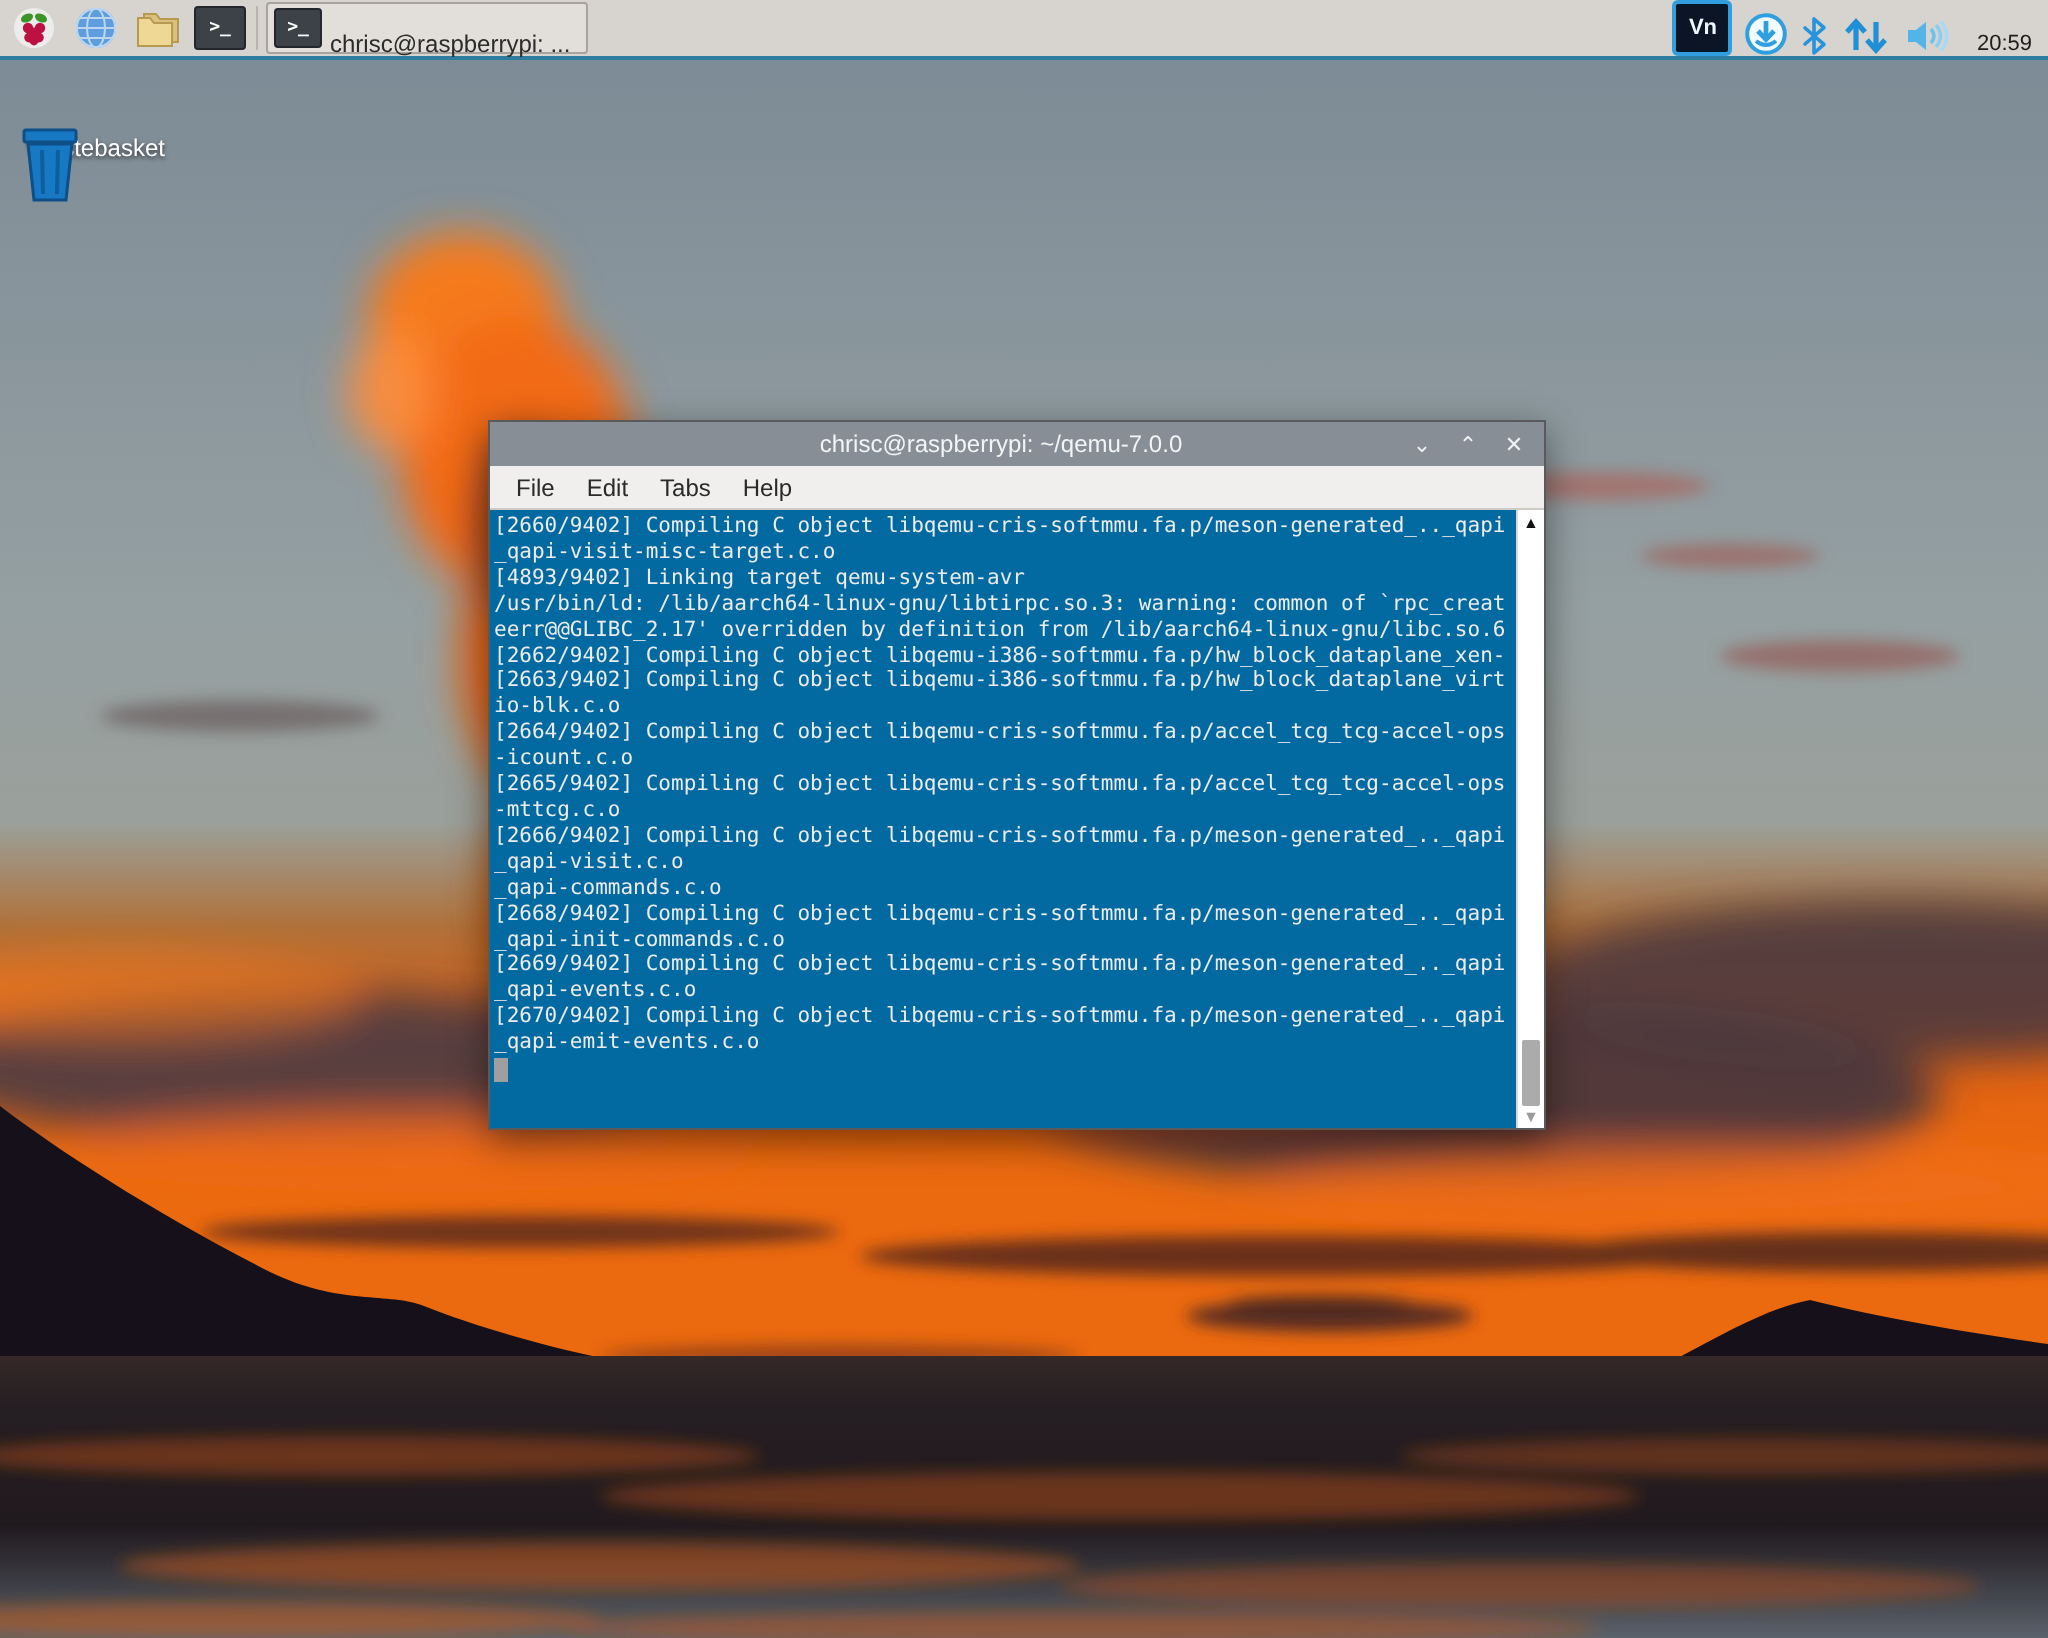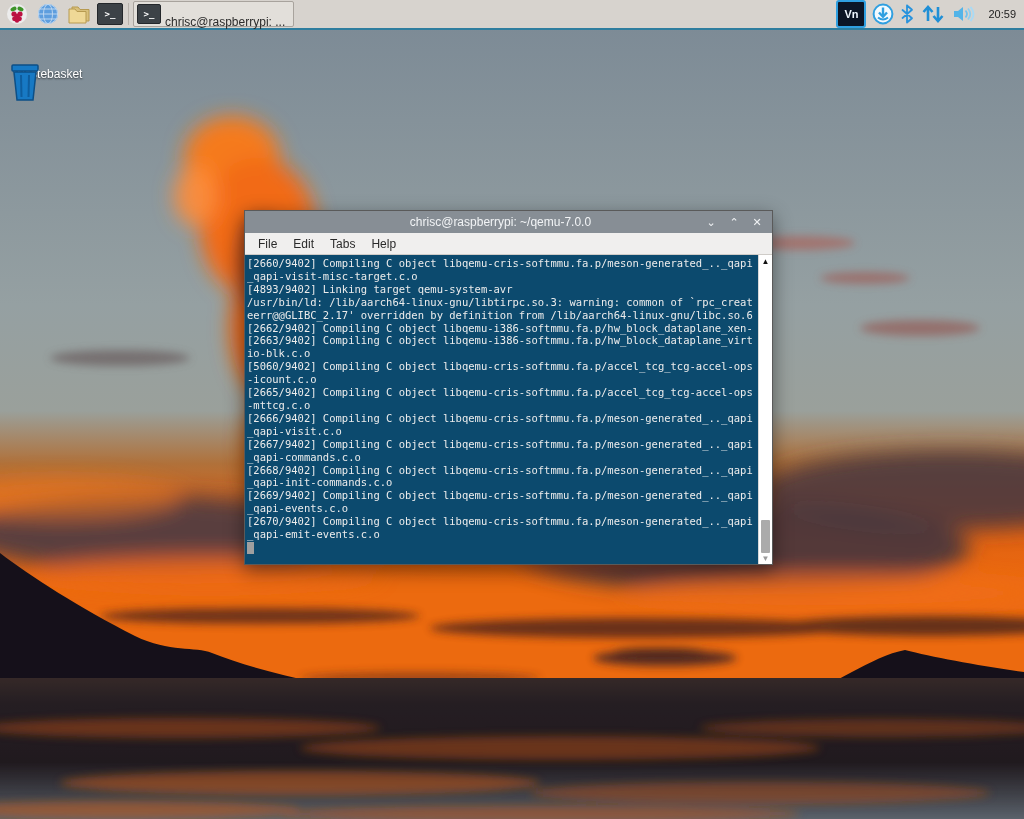--- a/index.html
+++ b/index.html
@@ -17,21 +17,21 @@
   .launcher{width:28px;height:24px;margin-left:3px;display:flex;align-items:center;
             justify-content:center;cursor:pointer;}
   .term-sq{width:24px;height:20px;background:#3c4247;border:1px solid #23272b;border-radius:2px;
            color:#fff;font-family:"DejaVu Sans Mono",monospace;font-size:9px;font-weight:bold;
            display:flex;align-items:center;justify-content:center;letter-spacing:0;}
   .tb-sep{width:1px;height:22px;background:#b7b2ac;margin:0 4px;}
   .task-btn{height:24px;display:flex;align-items:center;gap:4px;padding:0 8px 0 3px;
             background:#e2dfda;border:1px solid #a8a39d;border-radius:2px;max-width:175px;}
   .task-btn .term-sq{width:22px;height:18px;}
   .task-label{font-size:12px;color:#2b2b2b;white-space:nowrap;overflow:hidden;margin-top:16px;}
-  .tray{margin-left:auto;display:flex;align-items:center;gap:6px;padding-right:8px;}
+  .tray{margin-left:auto;display:flex;align-items:flex-end;gap:6px;padding-right:8px;}
   .tray-ic{display:flex;align-items:center;justify-content:center;cursor:pointer;}
   .vnc{width:26px;height:24px;background:#0b1526;border:2px solid #2f9fe0;border-radius:3px;
        color:#eef6ff;font-size:11px;font-weight:bold;display:flex;align-items:center;
        justify-content:center;font-family:"Liberation Sans",sans-serif;}
   .clock{font-size:11px;color:#1d1d1d;margin-left:6px;}
 
   
   .wastebasket{position:absolute;left:8px;top:36px;width:80px;text-align:center;cursor:pointer;}
   .wb-label{margin-top:3px;font-size:12px;color:#fff;text-shadow:0 1px 2px rgba(0,0,0,.7);}
 
@@ -42,21 +42,21 @@
   .titlebar{height:22px;background:#878e95;display:flex;align-items:center;
             position:relative;flex:0 0 auto;}
   .title-text{position:absolute;left:0;right:16px;text-align:center;color:#f2f4f6;
               font-size:12px;pointer-events:none;}
   .win-controls{margin-left:auto;display:flex;gap:9px;padding-right:8px;z-index:2;}
   .win-btn{color:#f0f2f4;font-size:11px;width:14px;text-align:center;cursor:pointer;
            font-family:"DejaVu Sans",sans-serif;}
   .menubar{height:21px;background:#f0efee;border-bottom:1px solid #cfccc8;
            display:flex;align-items:center;gap:2px;padding-left:6px;flex:0 0 auto;}
   .menu-item{font-size:12px;color:#2a2a2a;padding:2px 7px;cursor:pointer;}
-  .term-wrap{flex:1;display:flex;background:#0c4a6e;min-height:0;}
+  .term-wrap{flex:1;display:flex;background:#0369a1;min-height:0;}
   .term-view{flex:1;padding:2px 0 0 2px;overflow:hidden;}
   .term-line{font-family:"DejaVu Sans Mono","Liberation Mono",monospace;
              font-size:10.5px;line-height:12.9px;color:#ececec;white-space:pre;}
   .cursor{width:7px;height:12px;background:#9f9f9f;margin-top:1px;}
   
   .sbar{width:13px;background:#fff;position:relative;flex:0 0 auto;border-left:1px solid #d8d8d8;}
   .sb-up,.sb-down{position:absolute;left:0;width:13px;height:12px;display:flex;
                   align-items:center;justify-content:center;font-size:8px;cursor:pointer;}
   .sb-up{top:0;color:#111;}
   .sb-down{bottom:0;color:#9a9a9a;}
@@ -253,27 +253,26 @@
     <div class="term-view">
       <div>
           <div class="term-line">[2660/9402] Compiling C object libqemu-cris-softmmu.fa.p/meson-generated_.._qapi</div>
           <div class="term-line">_qapi-visit-misc-target.c.o</div>
           <div class="term-line">[4893/9402] Linking target qemu-system-avr</div>
           <div class="term-line">/usr/bin/ld: /lib/aarch64-linux-gnu/libtirpc.so.3: warning: common of `rpc_creat</div>
           <div class="term-line">eerr@@GLIBC_2.17' overridden by definition from /lib/aarch64-linux-gnu/libc.so.6</div>
           <div class="term-line">[2662/9402] Compiling C object libqemu-i386-softmmu.fa.p/hw_block_dataplane_xen-</div>
           <div class="term-line">[2663/9402] Compiling C object libqemu-i386-softmmu.fa.p/hw_block_dataplane_virt</div>
           <div class="term-line">io-blk.c.o</div>
-          <div class="term-line">[5060/9402] Compiling C object libqemu-cris-softmmu.fa.p/accel_tcg_tcg-accel-ops</div>
+          <div class="term-line">[2664/9402] Compiling C object libqemu-cris-softmmu.fa.p/accel_tcg_tcg-accel-ops</div>
           <div class="term-line">-icount.c.o</div>
           <div class="term-line">[2665/9402] Compiling C object libqemu-cris-softmmu.fa.p/accel_tcg_tcg-accel-ops</div>
           <div class="term-line">-mttcg.c.o</div>
           <div class="term-line">[2666/9402] Compiling C object libqemu-cris-softmmu.fa.p/meson-generated_.._qapi</div>
           <div class="term-line">_qapi-visit.c.o</div>
-          <div class="term-line">[2667/9402] Compiling C object libqemu-cris-softmmu.fa.p/meson-generated_.._qapi</div>
           <div class="term-line">_qapi-commands.c.o</div>
           <div class="term-line">[2668/9402] Compiling C object libqemu-cris-softmmu.fa.p/meson-generated_.._qapi</div>
           <div class="term-line">_qapi-init-commands.c.o</div>
           <div class="term-line">[2669/9402] Compiling C object libqemu-cris-softmmu.fa.p/meson-generated_.._qapi</div>
           <div class="term-line">_qapi-events.c.o</div>
           <div class="term-line">[2670/9402] Compiling C object libqemu-cris-softmmu.fa.p/meson-generated_.._qapi</div>
           <div class="term-line">_qapi-emit-events.c.o</div>
         </div>
       <div class="cursor"></div>
     </div>

